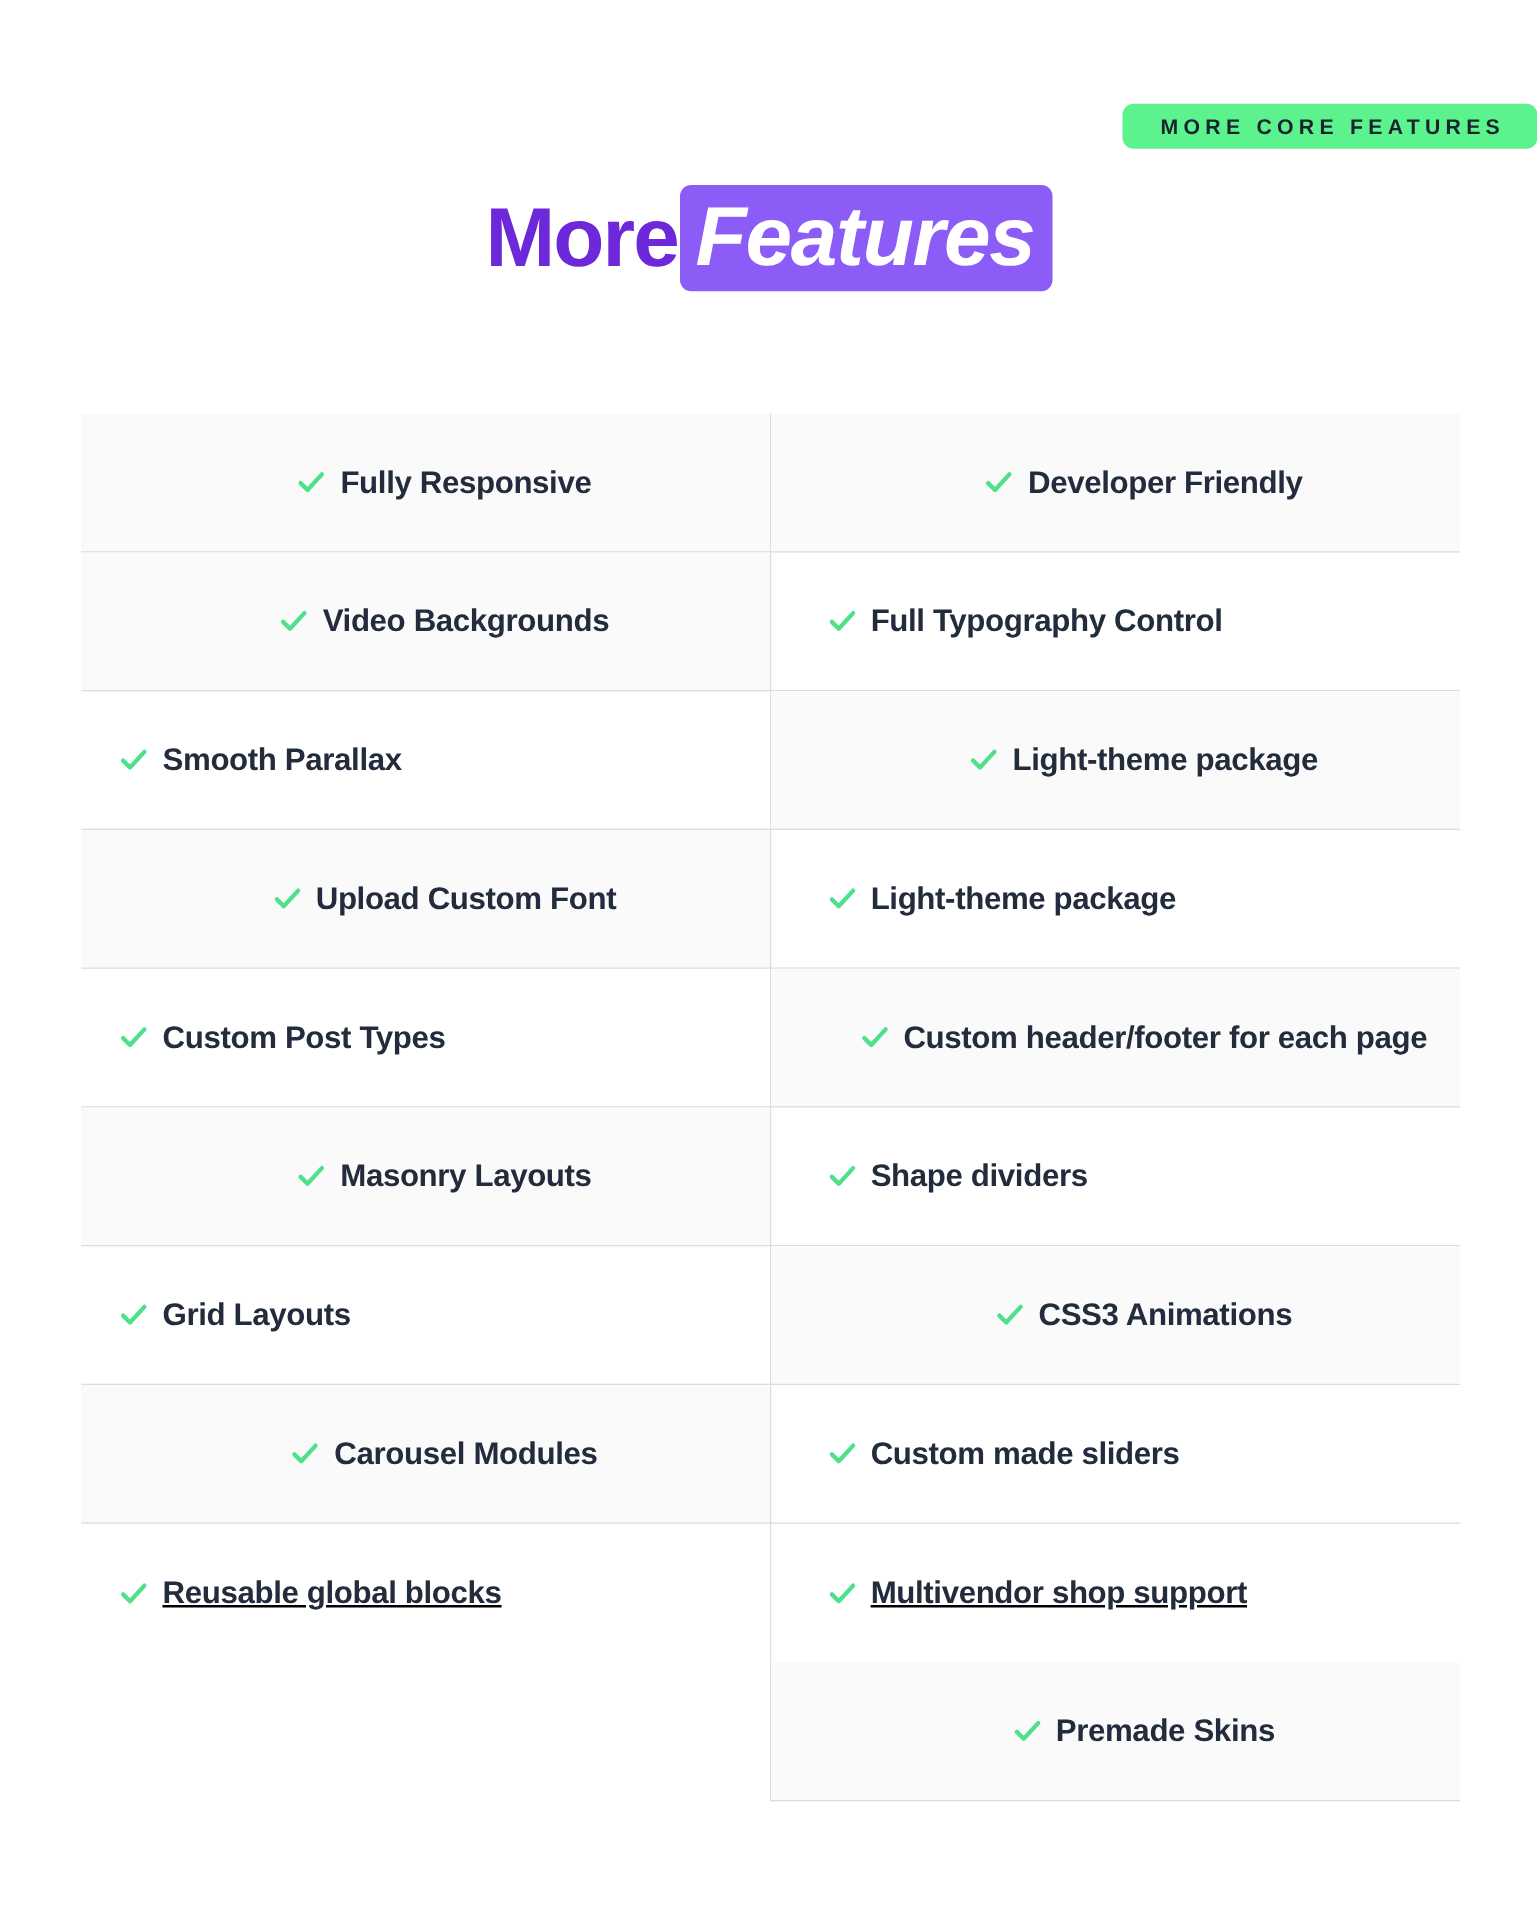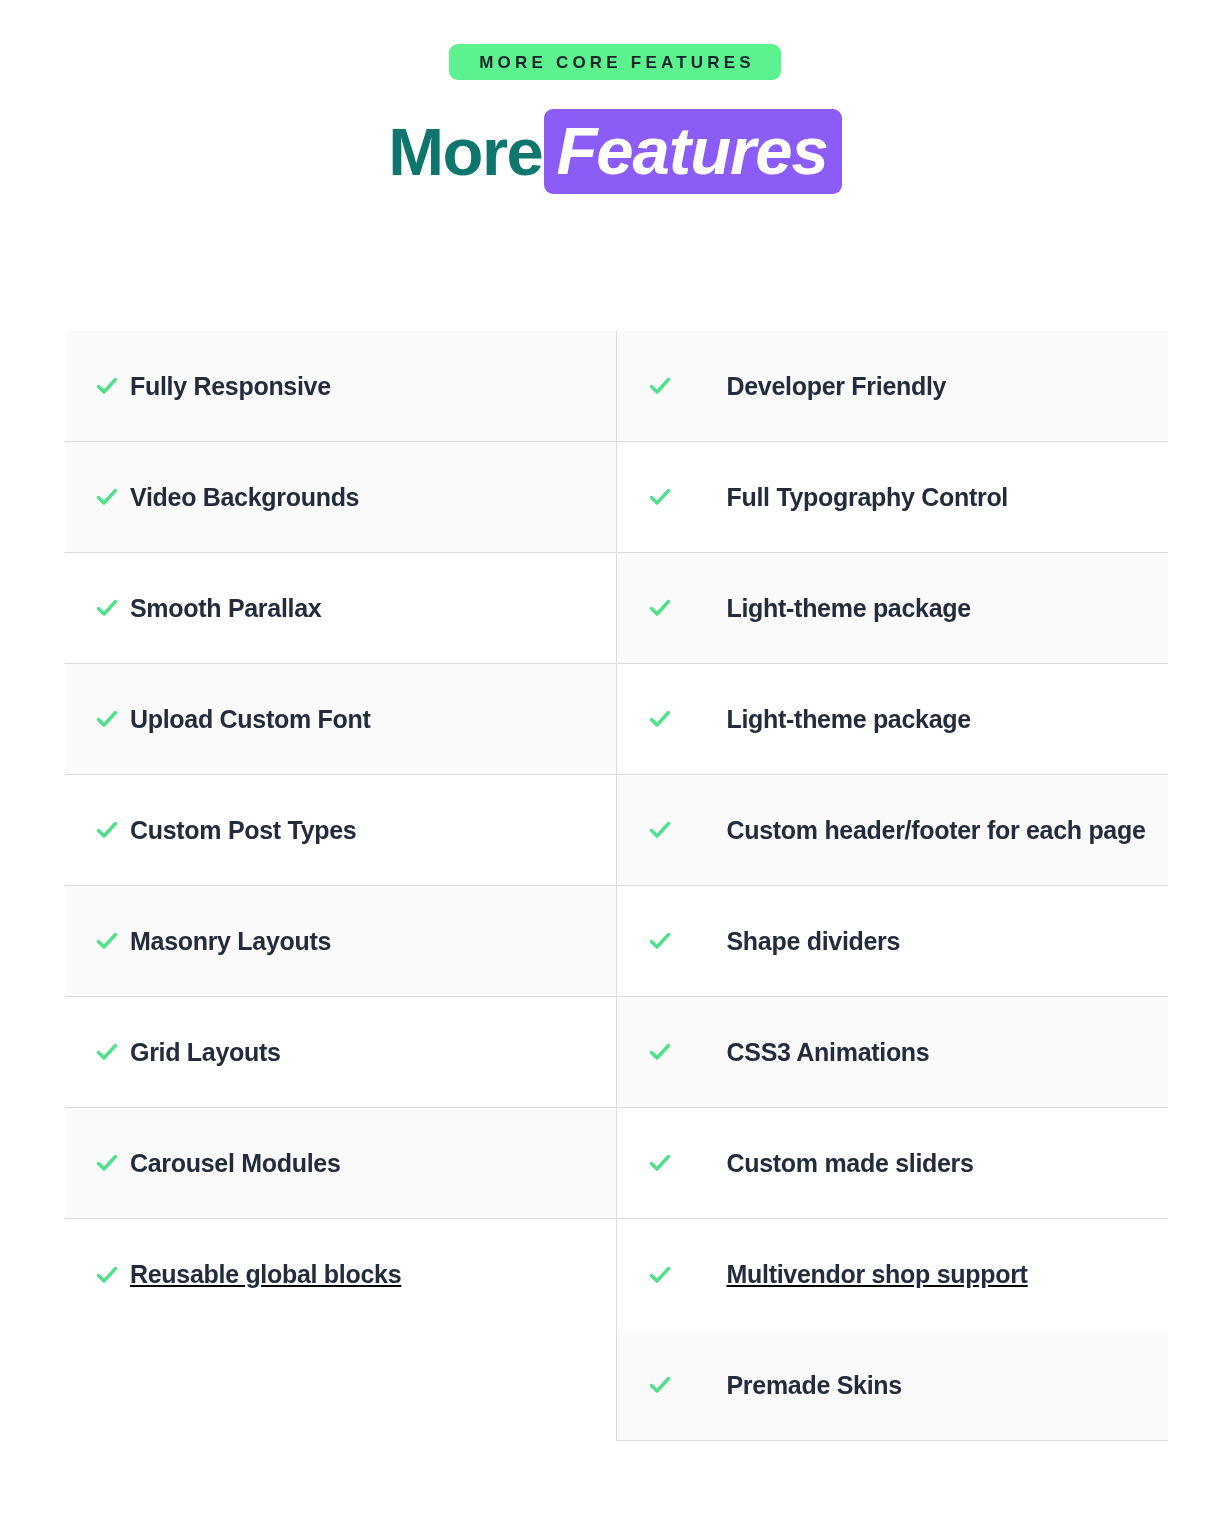--- a/index.html
+++ b/index.html
@@ -15,22 +15,22 @@
   .page {
     position: relative;
     width: 1230px;
     height: 1530px;
     background: #ffffff;
     overflow: hidden;
   }
 
   
   .header {
-    padding-top: 44px;
-    text-align: center;
+    padding-top: 83px;
+    text-align: right;
   }
 
   .eyebrow {
     display: inline-block;
     background: #5CF28E;
     color: #17242e;
     font-size: 17px;
     font-weight: bold;
     letter-spacing: 4.2px;
     line-height: 1;
@@ -44,21 +44,21 @@
     font-weight: bold;
     line-height: 1;
     color: #222c3c;
     white-space: nowrap;
     display: flex;
     justify-content: center;
     align-items: center;
   }
 
   .title-plain {
-    color: #0f766e;
+    color: #6d28d9;
     letter-spacing: -1.5px;
   }
 
   .title-hl {
     background: #8b5cf6;
     color: #ffffff;
     font-style: italic;
     font-weight: bold;
     border-radius: 9px;
     padding: 8px 14px 10px 12px;
@@ -89,30 +89,30 @@
     position: relative;
     height: 111px;
     display: flex;
     align-items: center;
     padding-left: 31px;
     border-bottom: 1px solid #dcdcdc;
   }
 
   .feat-row.shaded {
     background: #fafafa;
+    justify-content: center;
   }
 
   .feat-row.last {
     border-bottom: none;
     text-decoration: underline;
   }
 
   .feat-row.rcol {
-    padding-left: 32px;
-    gap: 44px;
+    padding-left: 46px;
   }
 
   .check-icon {
     flex: 0 0 auto;
     width: 22px;
     height: 22px;
     margin-right: 12px;
     display: inline-flex;
     align-items: center;
     justify-content: center;

